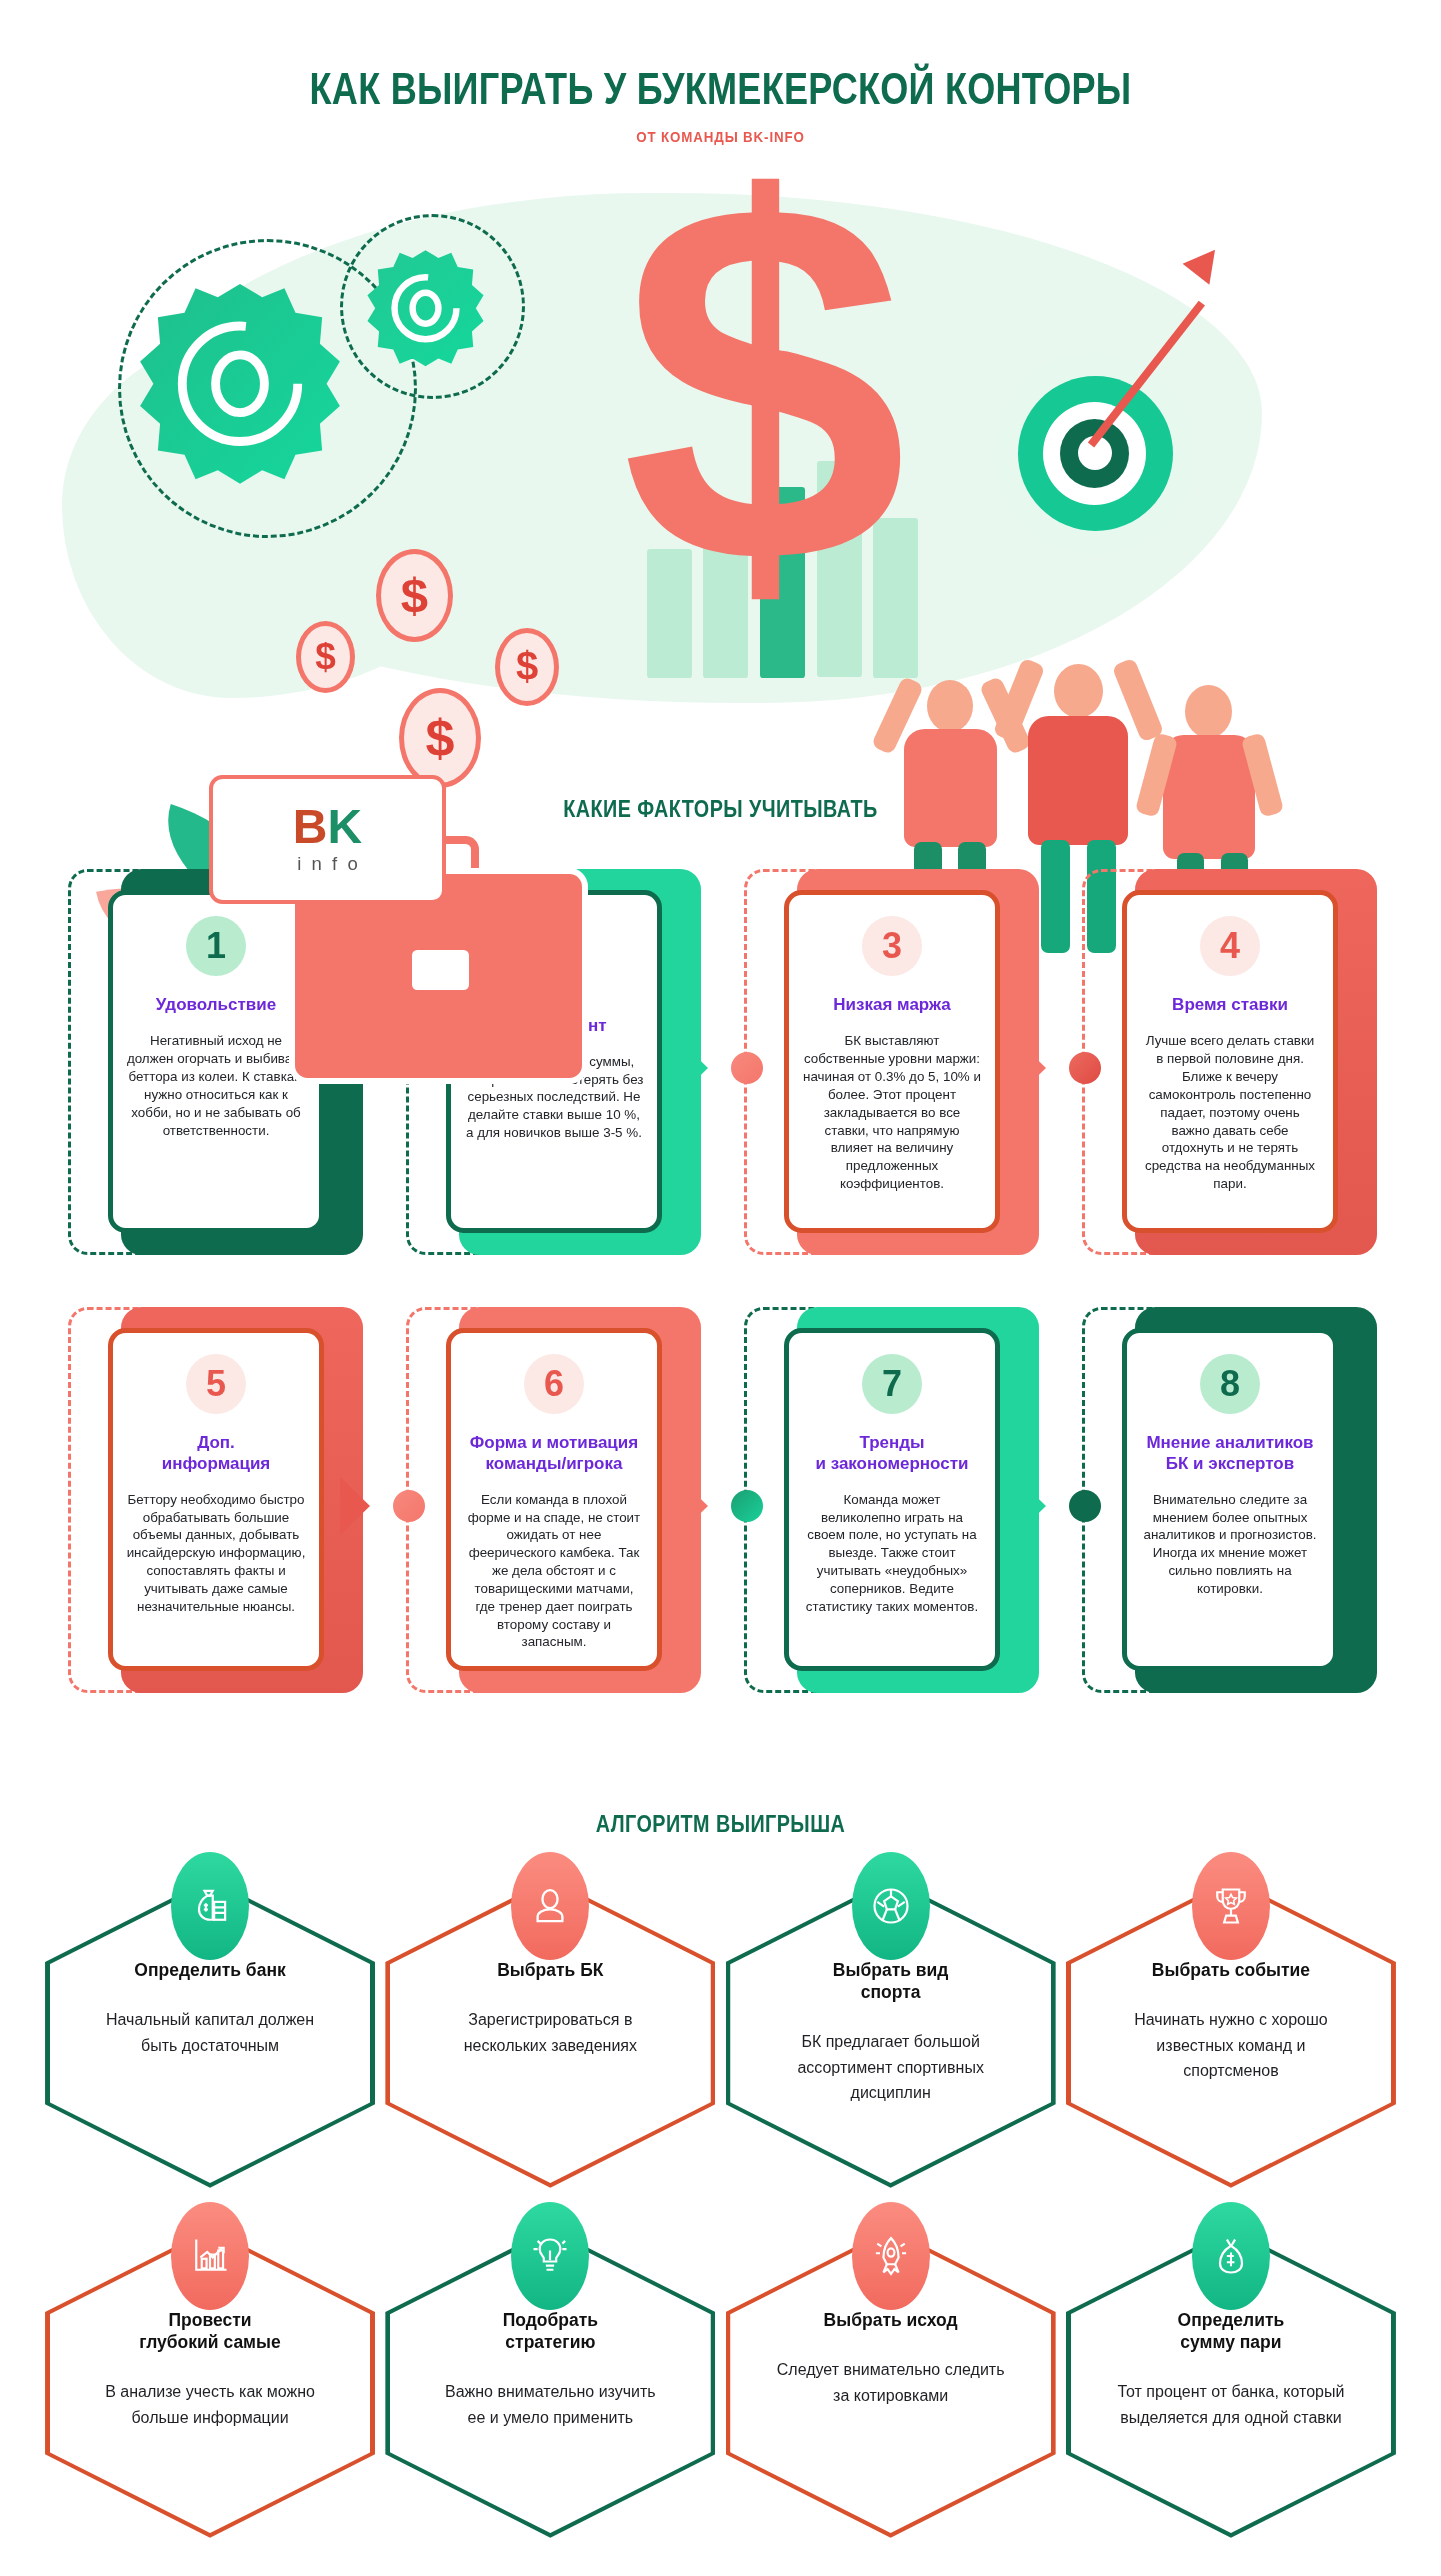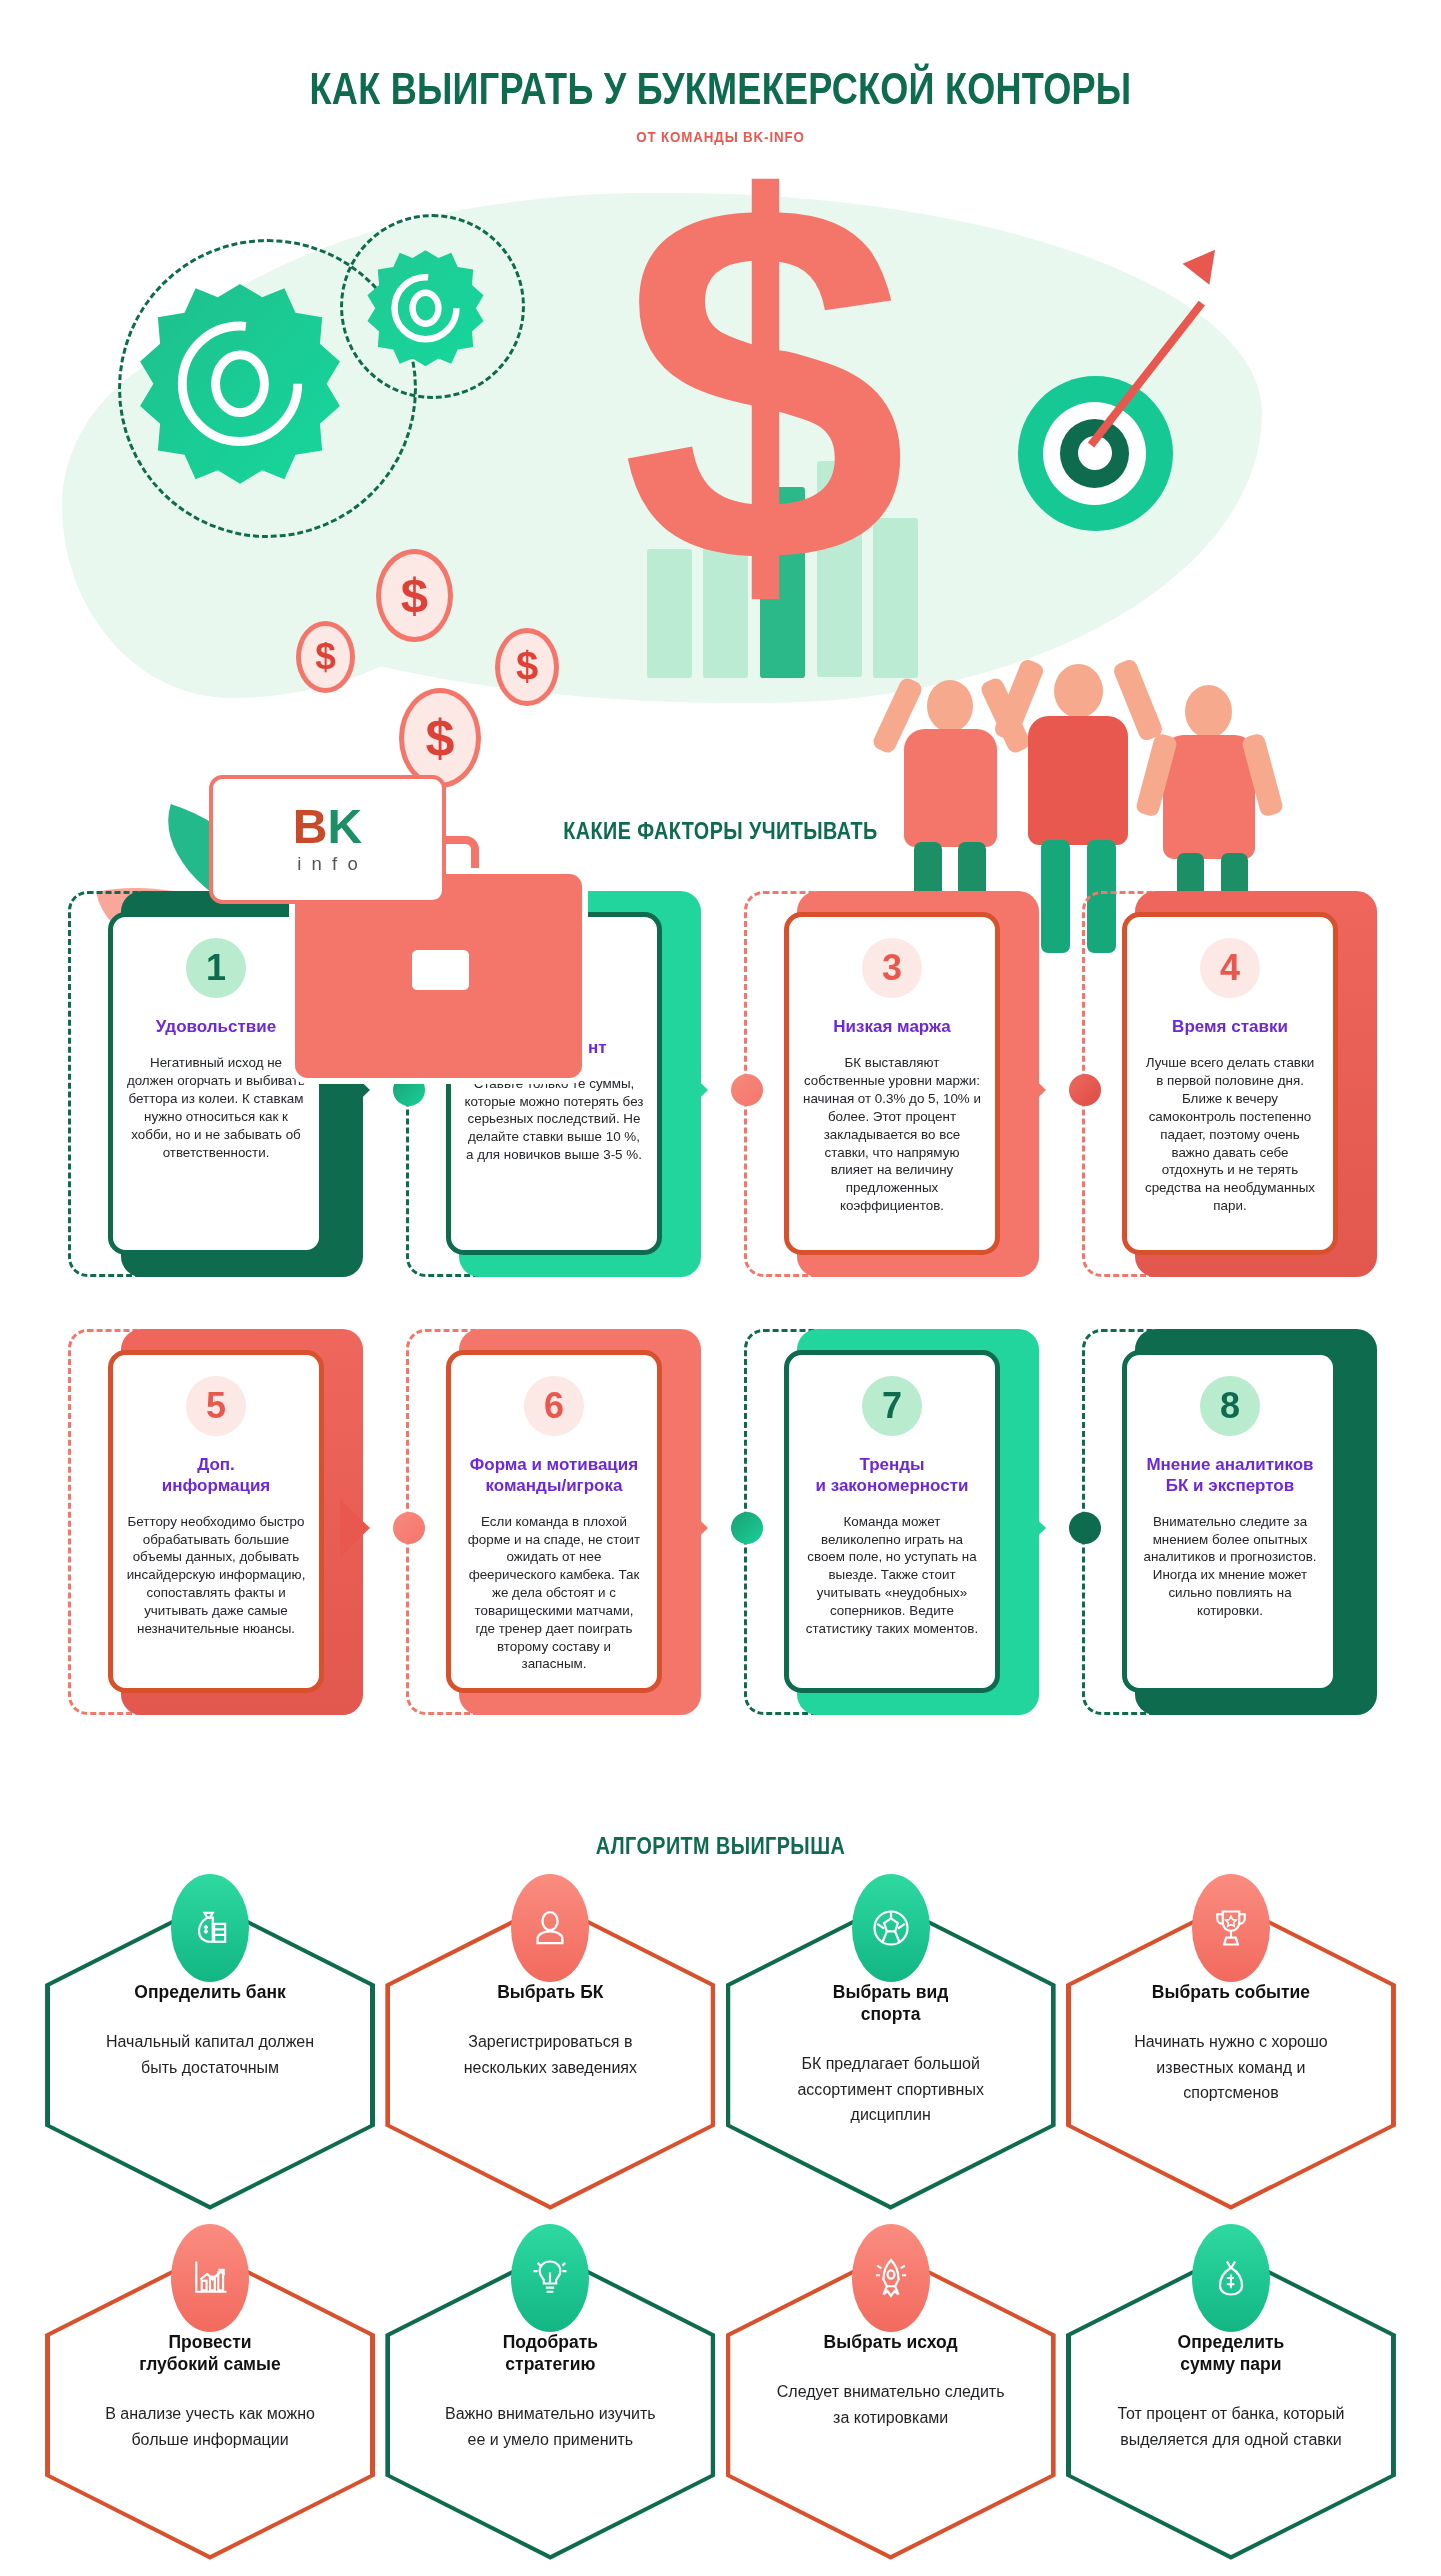--- a/index.html
+++ b/index.html
@@ -111,21 +111,21 @@
   .p-arm{position:absolute;border-radius:8.2px;}
 
   
   .section-title{
     text-align:center;font-size:23px;font-weight:700;letter-spacing:0.5px;
     color:var(--green-dark);text-transform:uppercase;
     transform:scaleX(.86);
   }
 
   
-  .factors{margin-top:79px;}
+  .factors{margin-top:57px;}
   .factor-row{
     display:flex;justify-content:center;gap:29px;margin-top:46px;position:relative;
   }
   .factor-row.second{margin-top:52px;}
   .factor{
     position:relative;width:309px;height:386px;flex:0 0 309px;
   }
   .factor .shadow{
     position:absolute;left:62px;top:0;width:242px;height:386px;border-radius:20.6px;
   }

